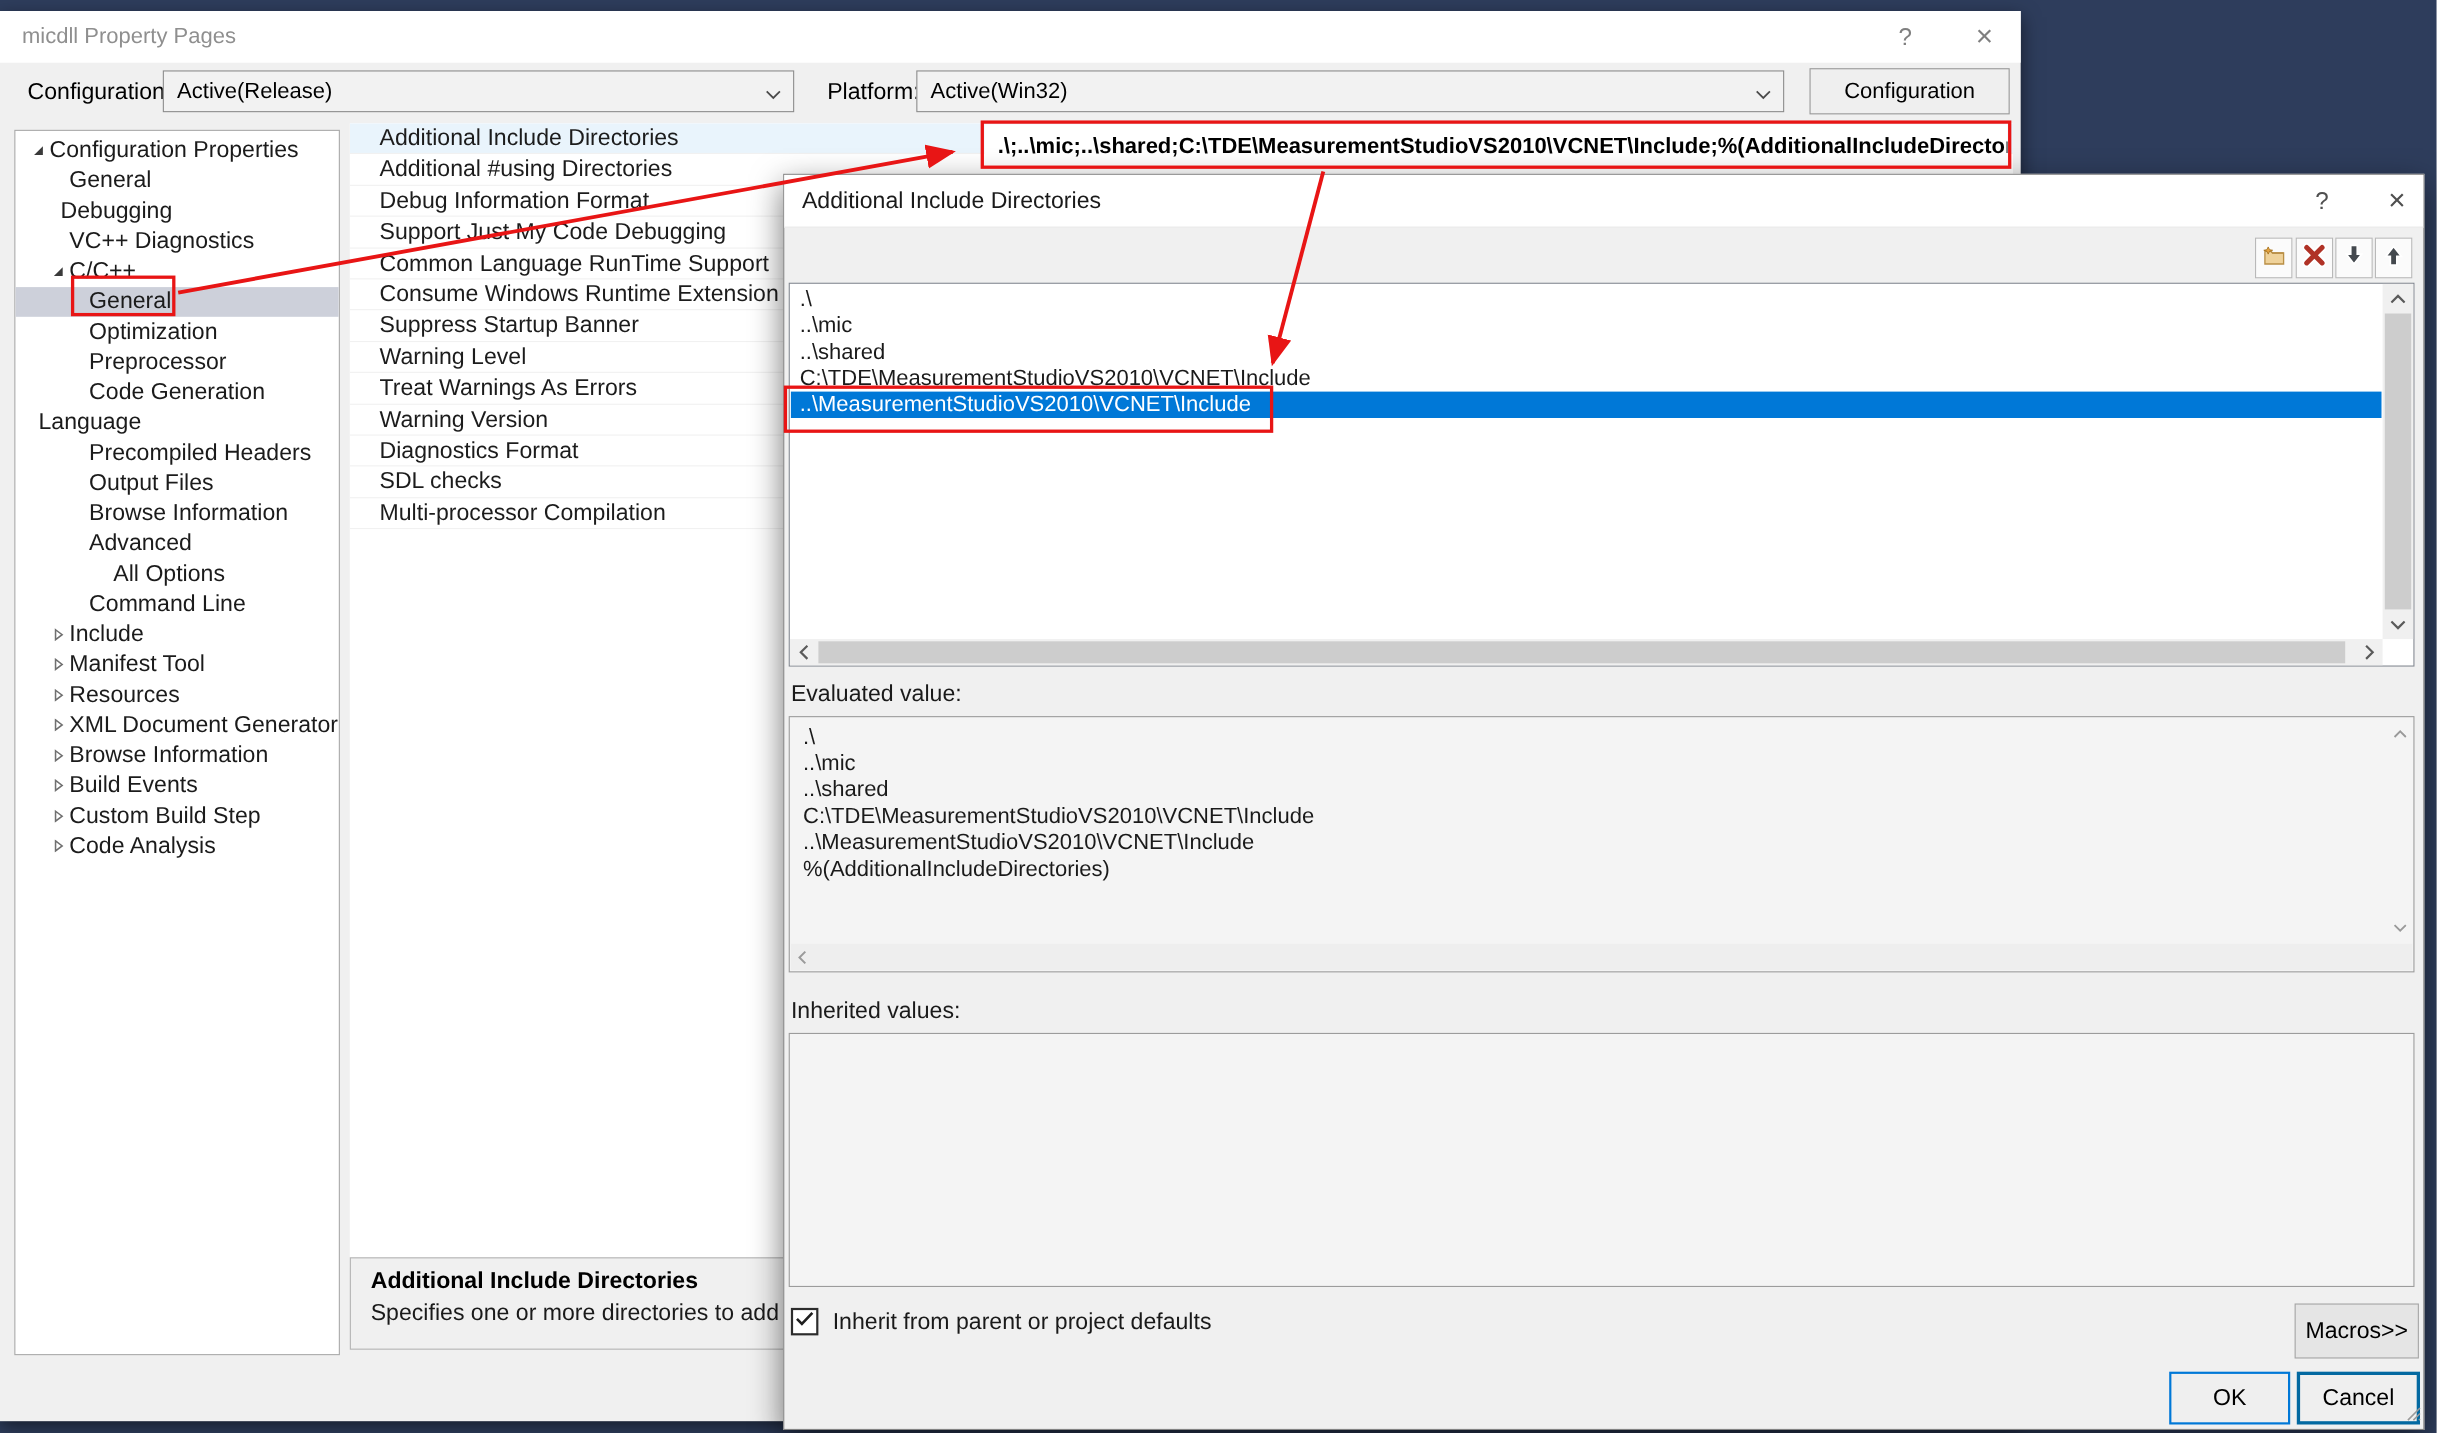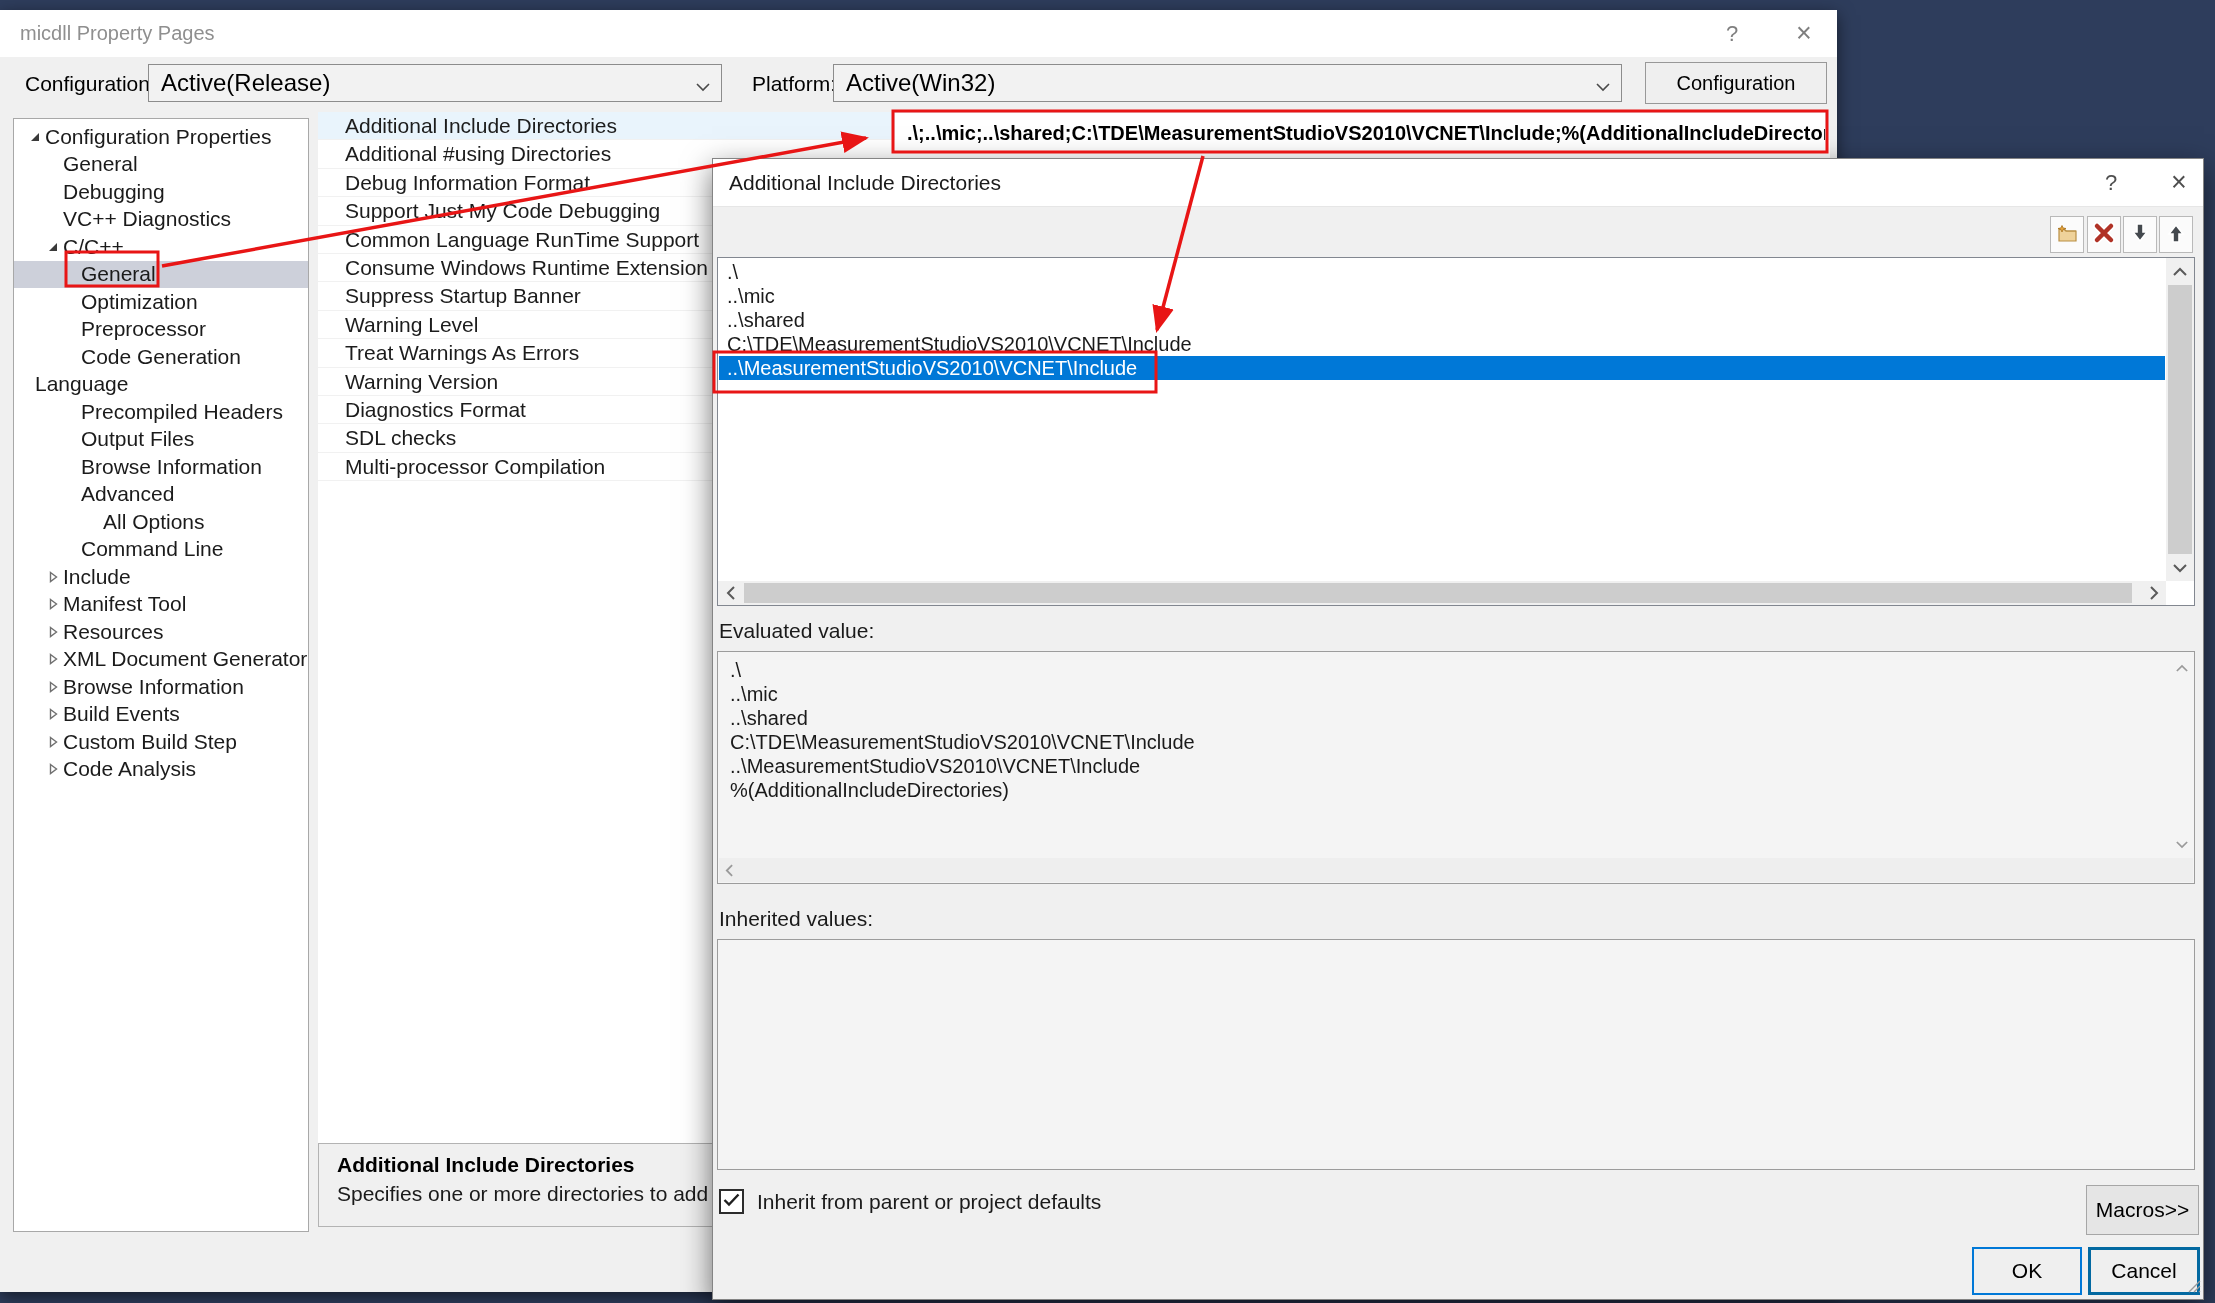--- a/index.html
+++ b/index.html
@@ -15,21 +15,21 @@
   #main-dialog{left:0;top:10px;width:1837px;height:1282px;background:#f0f0f0;
     box-shadow:0 5px 16px rgba(0,0,0,.55);z-index:1;}
   .md-titlebar{left:0;top:0;width:100%;height:47px;background:#ffffff;}
   .md-title{left:20px;top:0;line-height:47px;font-size:20px;color:#8f8f8f;white-space:nowrap;}
   .cap-btn{top:0;width:36px;height:47px;text-align:center;line-height:47px;color:#7f7f7f;}
   .md-help{left:1714px;font-size:22px;}
   .md-close{left:1786px;font-size:27px;font-weight:300;}
 
   .fld-label{font-size:21px;color:#000;white-space:nowrap;}
   .combo{background:#f2f2f2;border:1px solid #8c8c8c;box-sizing:border-box;}
-  .combo-text{left:12px;top:0;line-height:36px;font-size:24px;color:#000;white-space:nowrap;}
+  .combo-text{left:12px;top:0;line-height:36px;font-size:20px;color:#000;white-space:nowrap;}
   .combo-chevron{right:11px;top:13px;}
   #cfg-label{left:25px;top:62px;}
   #cfg-combo{left:148px;top:54px;width:574px;height:38px;}
   #plat-label{left:752px;top:62px;}
   #plat-combo{left:833px;top:54px;width:789px;height:38px;}
   #cm-btn{left:1645px;top:52px;width:182px;height:42px;background:#efefef;border:1px solid #989898;
     text-align:center;line-height:40px;font-size:20px;color:#000;box-sizing:border-box;}
 
   #tree-panel{left:13px;top:108px;width:296px;height:1114px;background:#ffffff;
     border:1px solid #a8a8a8;box-sizing:border-box;overflow:hidden;padding-top:4px;}
@@ -139,21 +139,21 @@
           <svg width="12" height="12" viewBox="0 0 12 12">
             <polygon points="10,2 10,10 2,10" fill="#3a3a3a"></polygon>
           </svg>
         </span>
         <span>Configuration Properties</span>
       </div>
       <div class="tree-item" style="padding-left: 28px;">
         <span class="arrow-slot"></span>
         <span>General</span>
       </div>
-      <div class="tree-item" style="padding-left: 28px;">
+      <div class="tree-item" style=" margin-left: 20px;">
         <span class="arrow-slot"></span>
         <span>Debugging</span>
       </div>
       <div class="tree-item" style="padding-left: 28px;">
         <span class="arrow-slot"></span>
         <span>VC++ Diagnostics</span>
       </div>
       <div class="tree-item" style="padding-left: 28px;">
         <span class="arrow-slot">
           <svg width="12" height="12" viewBox="0 0 12 12">

